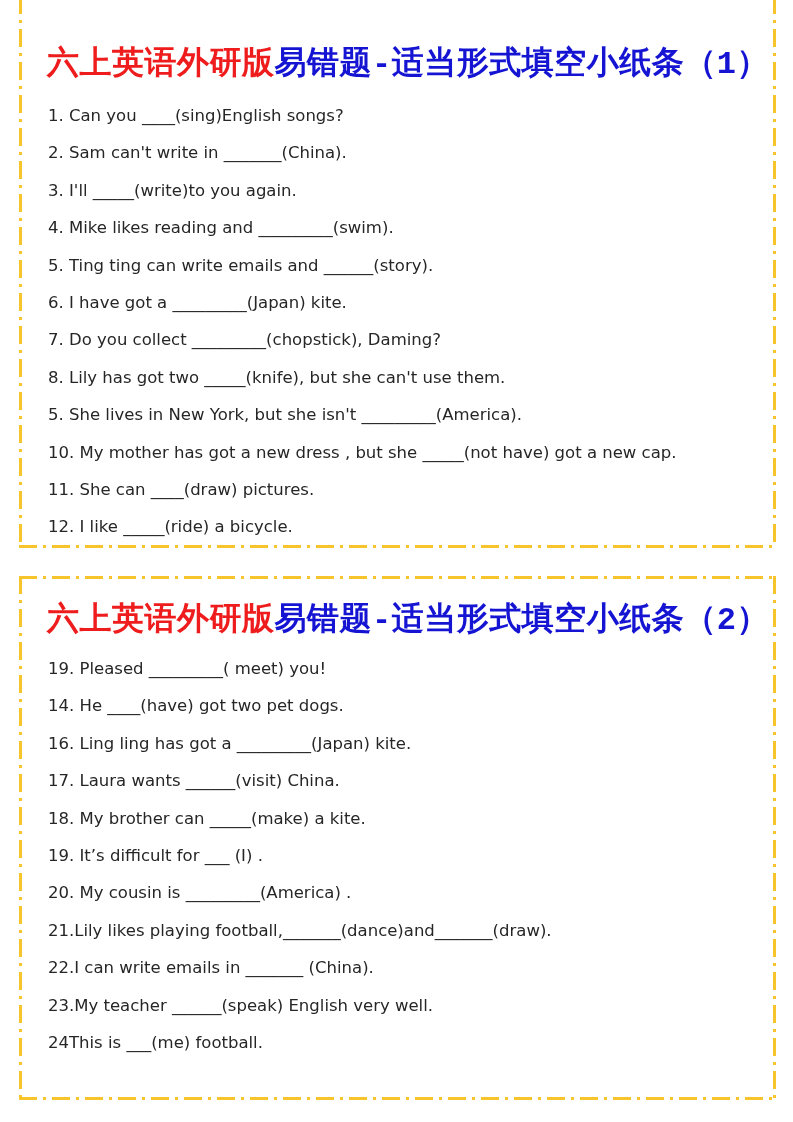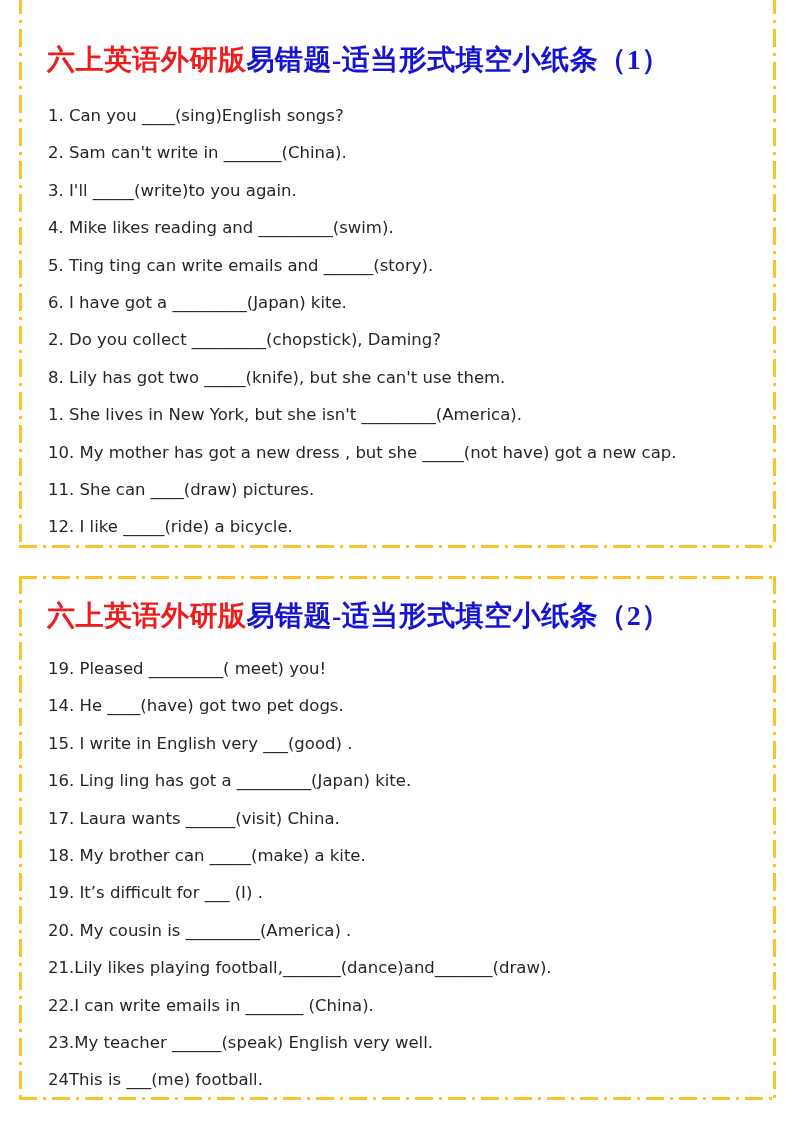--- a/index.html
+++ b/index.html
@@ -52,23 +52,23 @@
       );
     }
     .border-top { top: 0; }
     .border-bottom { bottom: 0; }
     .border-left { left: 0; }
     .border-right { right: 0; }
 
     .title {
       position: absolute;
       left: 28px;
-      font-family: Liberation Serif, serif;
+      font-family: Liberation Mono, monospace;
       font-weight: bold;
-      font-size: 28px;
+      font-size: 32px;
       letter-spacing: 0.5px;
       white-space: nowrap;
     }
     .slip-1 .title { top: 45px; }
     .slip-2 .title { top: 21px; }
     .title .red { color: #ee1c1c; }
     .title .blue { color: #1414d2; }
 
     .items {
       position: absolute;
@@ -100,43 +100,42 @@
     <span class="red">六上英语外研版</span><span class="blue">易错题-适当形式填空小纸条（1）</span>
   </div>
 
   <ul class="items">
     <li class="item">1. Can you ____(sing)English songs?</li>
     <li class="item">2. Sam can't write in _______(China).</li>
     <li class="item">3. I'll _____(write)to you again.</li>
     <li class="item">4. Mike likes reading and _________(swim).</li>
     <li class="item">5. Ting ting can write emails and ______(story).</li>
     <li class="item">6. I have got a _________(Japan) kite.</li>
-    <li class="item">2. Do you collect _________(chopstick), Daming?</li>
+    <li class="item">7. Do you collect _________(chopstick), Daming?</li>
     <li class="item">8. Lily has got two _____(knife), but she can't use them.</li>
-    <li class="item">1. She lives in New York, but she isn't    _________(America).</li>
+    <li class="item">5. She lives in New York, but she isn't    _________(America).</li>
     <li class="item">10. My mother has got a new dress , but she _____(not have) got a new cap.</li>
     <li class="item">11. She can ____(draw) pictures.</li>
     <li class="item">12. I like _____(ride) a bicycle.</li>
   </ul>
 </div>
 
 <div class="slip slip-2">
   <div class="border-h border-top"></div>
   <div class="border-h border-bottom"></div>
   <div class="border-v border-left"></div>
   <div class="border-v border-right"></div>
 
   <div class="title">
     <span class="red">六上英语外研版</span><span class="blue">易错题-适当形式填空小纸条（2）</span>
   </div>
 
   <ul class="items">
     <li class="item">19. Pleased  _________( meet) you!</li>
     <li class="item">14. He ____(have) got two pet dogs.</li>
-    <li class="item">15. I write in English very ___(good) .</li>
     <li class="item">16. Ling ling has got a _________(Japan) kite.</li>
     <li class="item">17. Laura wants ______(visit) China.</li>
     <li class="item">18. My brother can _____(make) a kite.</li>
     <li class="item">19. It’s difficult for ___ (I) .</li>
     <li class="item">20. My cousin is _________(America) .</li>
     <li class="item">21.Lily likes playing football,_______(dance)and_______(draw).</li>
     <li class="item">22.I can write emails in _______ (China).</li>
     <li class="item">23.My teacher ______(speak) English very well.</li>
     <li class="item">24This is ___(me) football.</li>
   </ul>

